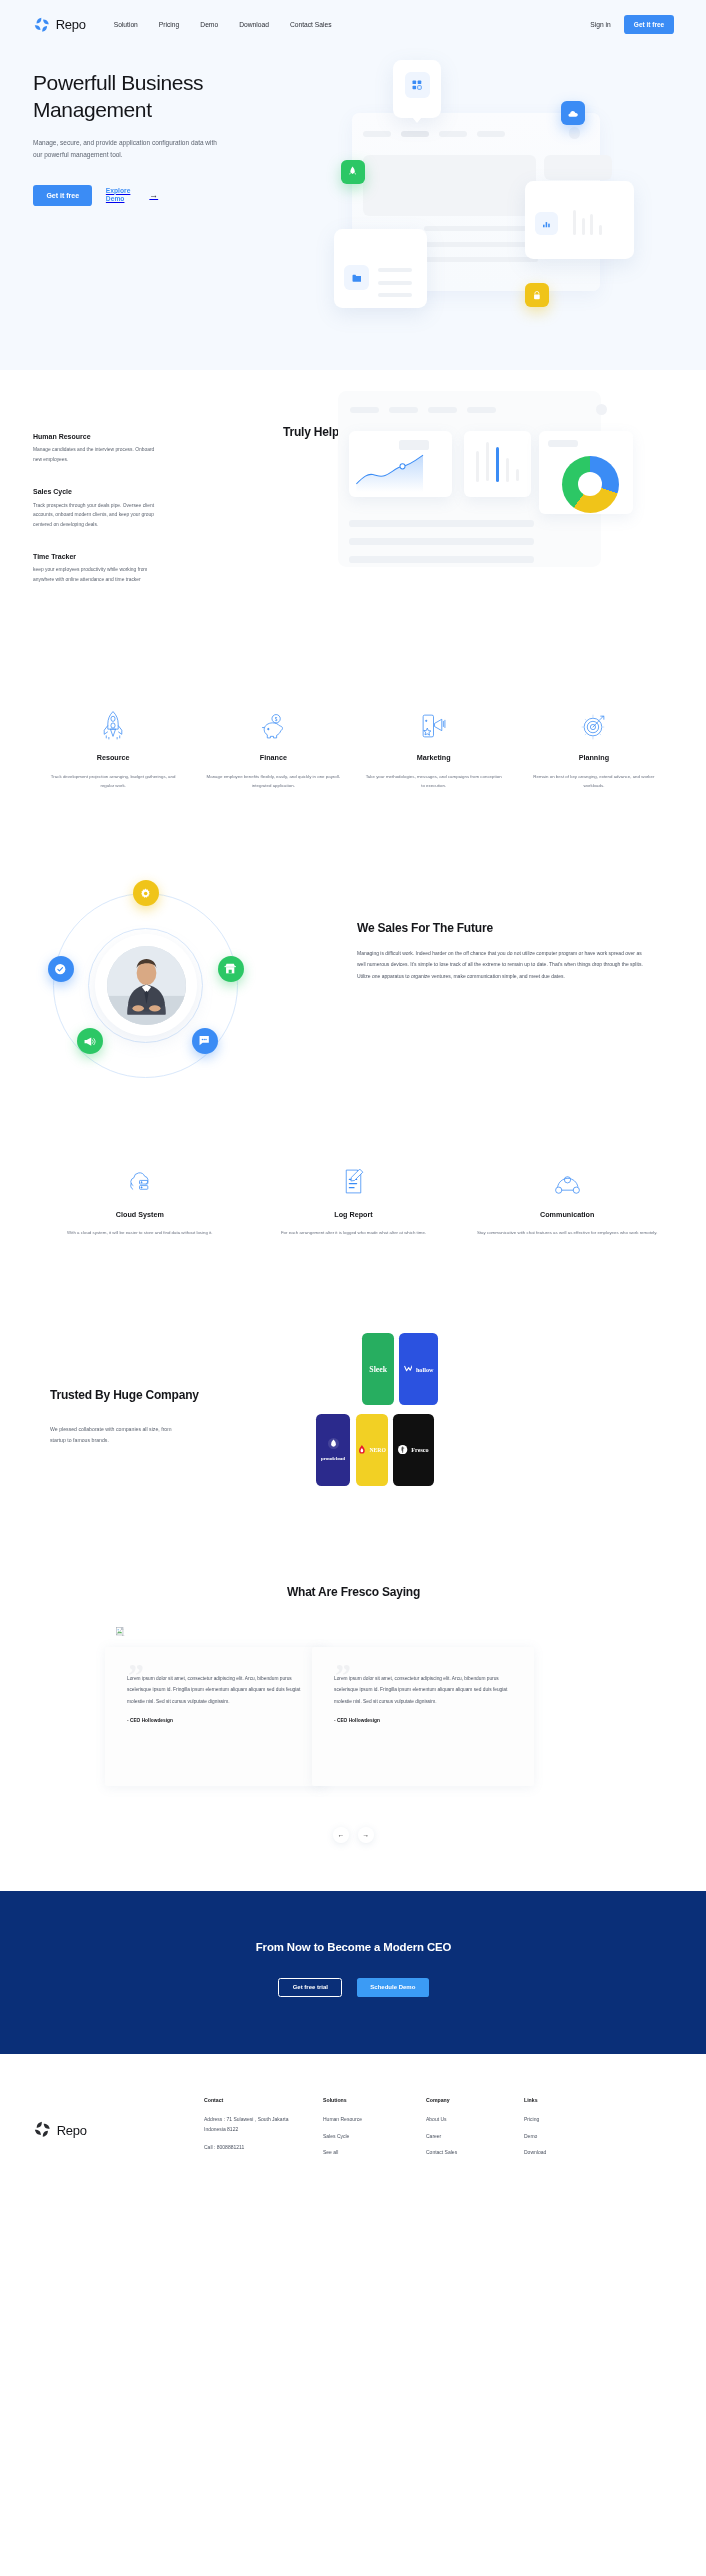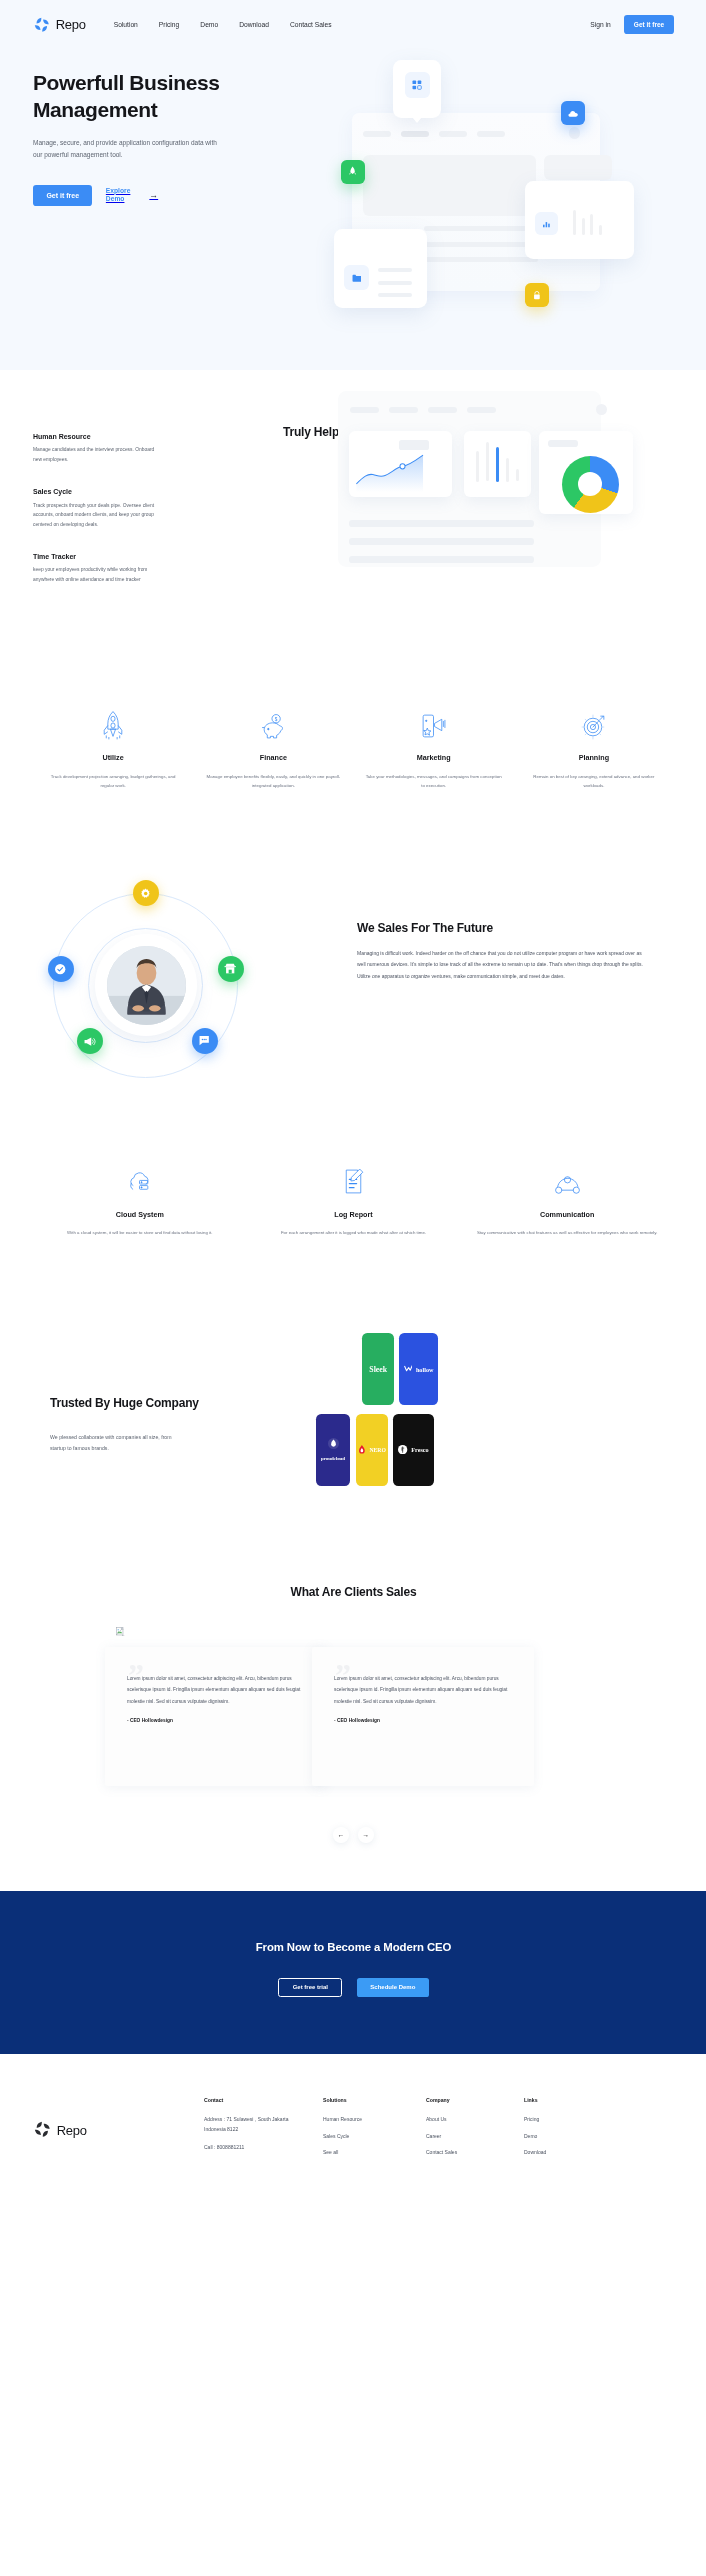--- a/index.html
+++ b/index.html
@@ -22,21 +22,21 @@
   .nav-link{font-size:6.7px;color:#2a2d34;text-decoration:none;white-space:nowrap;}
   .nav-right{margin-left:auto;display:flex;align-items:center;gap:13.4px;}
   .signin{font-size:6.7px;color:#2a2d34;text-decoration:none;}
   .btn{border:none;cursor:pointer;font-family:inherit;}
   .btn-primary{
     background:#3b8cf5;color:#fff;font-size:6.5px;font-weight:700;
     padding:5.7px 9.8px;border-radius:3.1px;
   }
   .hero-inner{display:flex;padding:0 33px;position:relative;}
   .hero-copy{width:248px;padding-top:21px;}
-  .hero-title{font-size:21px;line-height:1.28;font-weight:700;letter-spacing:-0.4px;color:#15161a;}
+  .hero-title{font-size:21px;line-height:1.28;font-weight:400;letter-spacing:-0.4px;color:#15161a;}
   .hero-sub{margin-top:13.4px;font-size:6.5px;line-height:1.85;color:#5d6470;max-width:186px;}
   .hero-actions{margin-top:24px;display:flex;align-items:center;gap:13.4px;}
   .btn-hero{background:#3b8cf5;color:#fff;font-size:7px;font-weight:700;padding:6.7px 13.4px;border-radius:3.1px;}
   .explore{display:flex;align-items:center;gap:14.5px;}
   .explore-label{color:#3b8cf5;font-size:6.7px;font-weight:700;line-height:1.3;width:29px;}
   .explore-arrow{color:#1c2333;font-size:8.8px;line-height:1;}
 
   
   .hero-art{position:absolute;left:321px;top:5.2px;width:321px;height:243px;}
   .art-window{
@@ -104,21 +104,21 @@
   .orb{position:absolute;border-radius:50%;display:flex;align-items:center;justify-content:center;}
   .orb-yellow{background:#f0c419;box-shadow:0 4.1px 11.4px rgba(240,196,25,.45);}
   .orb-blue{background:#3b8cf5;box-shadow:0 4.1px 11.4px rgba(59,140,245,.4);}
   .orb-green{background:#2cc765;box-shadow:0 4.1px 11.4px rgba(44,199,101,.4);}
   .exist-copy{position:absolute;left:357px;top:48px;width:290px;}
   .exist-h{font-size:12px;font-weight:700;letter-spacing:-0.2px;margin-bottom:12.4px;}
   .exist-p{font-size:5px;line-height:2.3;color:#4b5260;}
 
   
   .trusted{position:relative;height:207px;margin-top:78px;}
-  .trusted-copy{position:absolute;left:50px;top:80px;width:186px;}
+  .trusted-copy{position:absolute;left:50px;top:72px;width:186px;}
   .trusted-h{font-size:12px;font-weight:700;line-height:1.35;letter-spacing:-0.2px;}
   .trusted-p{margin-top:21px;font-size:5.2px;line-height:2.1;color:#5d6470;max-width:124px;}
   .logo-grid{position:absolute;left:357px;top:15.5px;width:274px;height:171px;font-family:Liberation Serif, serif;}
   .logo-card{
     position:absolute;border-radius:5.2px;display:flex;align-items:center;
     justify-content:center;gap:3.6px;color:#fff;font-weight:700;
   }
 
   
   .testi{padding-top:63px;position:relative;}
@@ -349,21 +349,21 @@
       <div class="feat-ico">
         <svg width="22" height="30" viewBox="0 0 42 58" fill="none" stroke="#3b8cf5" stroke-width="1.5">
           <path d="M21 3c7 7 10 15 10 24v10H11V27C11 18 14 10 21 3z"></path>
           <ellipse cx="21" cy="17" rx="4" ry="5"></ellipse>
             <ellipse cx="21" cy="30" rx="4" ry="5"></ellipse>
           <path d="M11 30 4 39v8l7-5M31 30l7 9v8l-7-5"></path>
           <path d="M16 37h10l-5 14z"></path>
           <path d="M8 50v4M34 50v4M13 53v3M29 53v3" stroke-linecap="round"></path>
         </svg>
       </div>
-      <div class="feat-h">Utilize</div>
+      <div class="feat-h">Resource</div>
       <div class="feat-p">Track development projection arranging, budget gatherings, and regular work.</div>
     </div>
     <div class="feat">
       <div class="feat-ico">
         <svg width="28" height="27" viewBox="0 0 54 52" fill="none" stroke="#3b8cf5" stroke-width="1.5">
           <circle cx="33" cy="11" r="8"></circle>
             <text x="33" y="15" font-size="9" fill="#3b8cf5" stroke="none" text-anchor="middle">$</text>
           <path d="M10 32c0-8 8-13 16-13 6 0 11 2 14 6 2 0 4 1 5 3 1 3-1 5-3 6-1 4-4 7-8 9v5h-6v-3h-6v3h-6v-6c-4-2-6-6-6-10z"></path>
           <circle cx="18" cy="31" r="1.4" fill="#3b8cf5"></circle>
           <path d="M10 28H6"></path>
@@ -535,21 +535,21 @@
         <svg width="9.3" height="9.3" viewBox="0 0 18 18">
           <circle cx="9" cy="9" r="9" fill="#fff"></circle>
           <path d="M9 3v12M6 6h6M6 9.5h4" stroke="#101010" stroke-width="1.3"></path>
         </svg>
         <span style="font-size:6.2px;">Fresco</span>
       </div>
     </div>
   </section>
 
   <section class="testi">
-    <h2 class="sec-title">What Are Clients Sales</h2>
+    <h2 class="sec-title">What Are Fresco Saying</h2>
     <div class="testi-stage">
       <span class="broken-img">
         <svg width="8.8" height="9.8" viewBox="0 0 17 19">
           <rect x="0.5" y="0.5" width="13" height="15" fill="#fdfdfd" stroke="#9aa3ad"></rect>
           <path d="M10.5 .5v4h4" fill="#e8ecef" stroke="#9aa3ad"></path>
           <path d="M2 12l3.2-4 2.3 2.7 1.8-1.8L12 12z" fill="#4caf50"></path>
           <circle cx="4.3" cy="5.2" r="1.5" fill="#8fc2e8"></circle>
           <path d="M1 15.5L13 2" stroke="#9aa3ad"></path>
           <circle cx="15.2" cy="16.8" r=".8" fill="#7d858e"></circle>
           <circle cx="12.6" cy="16.8" r=".8" fill="#7d858e"></circle>

